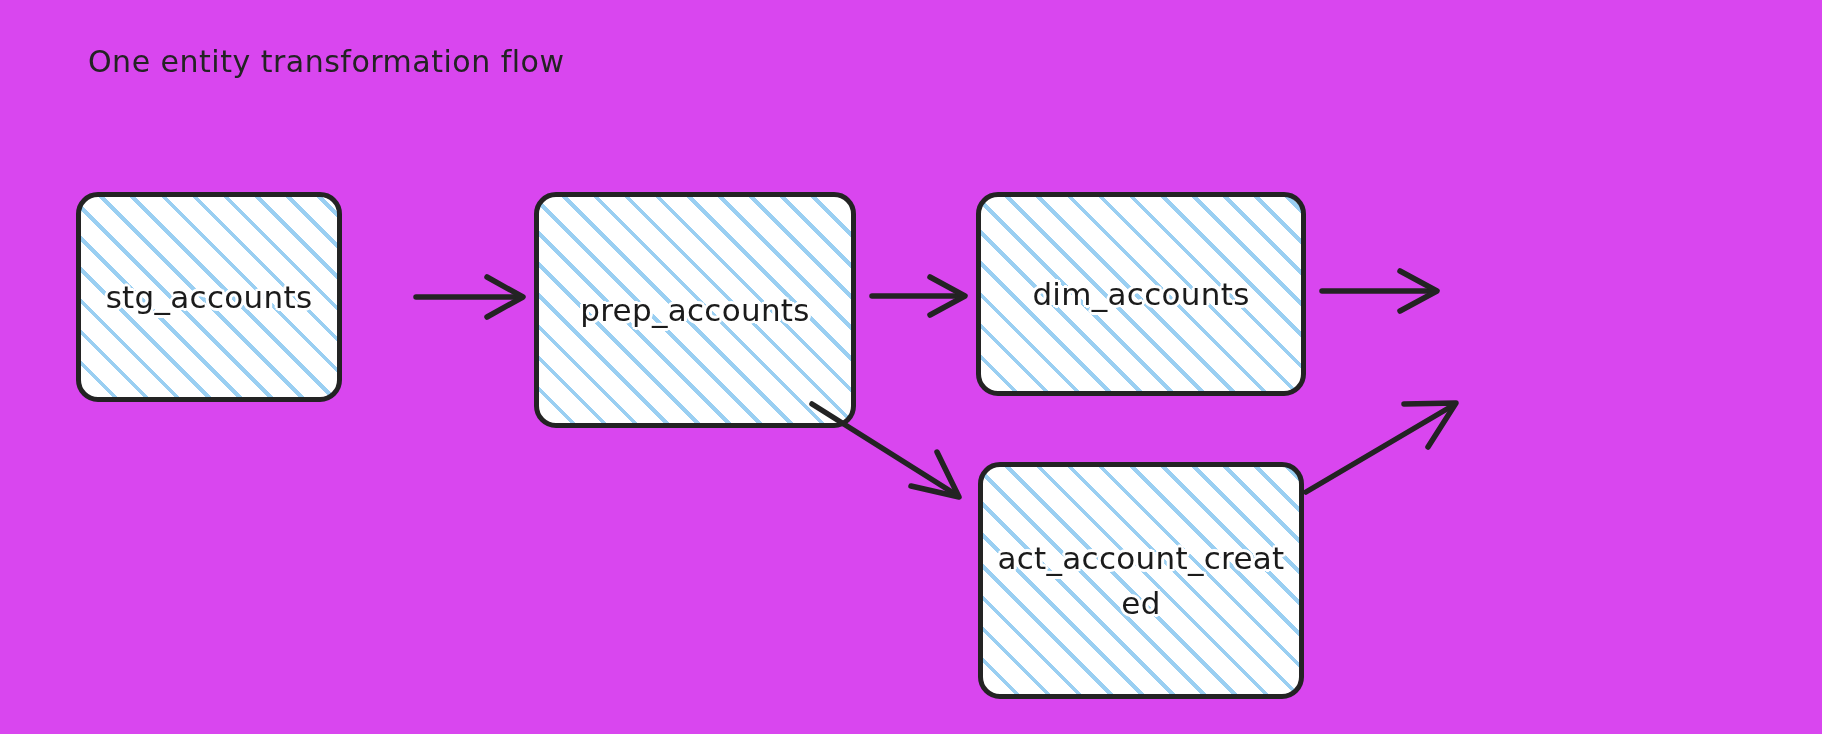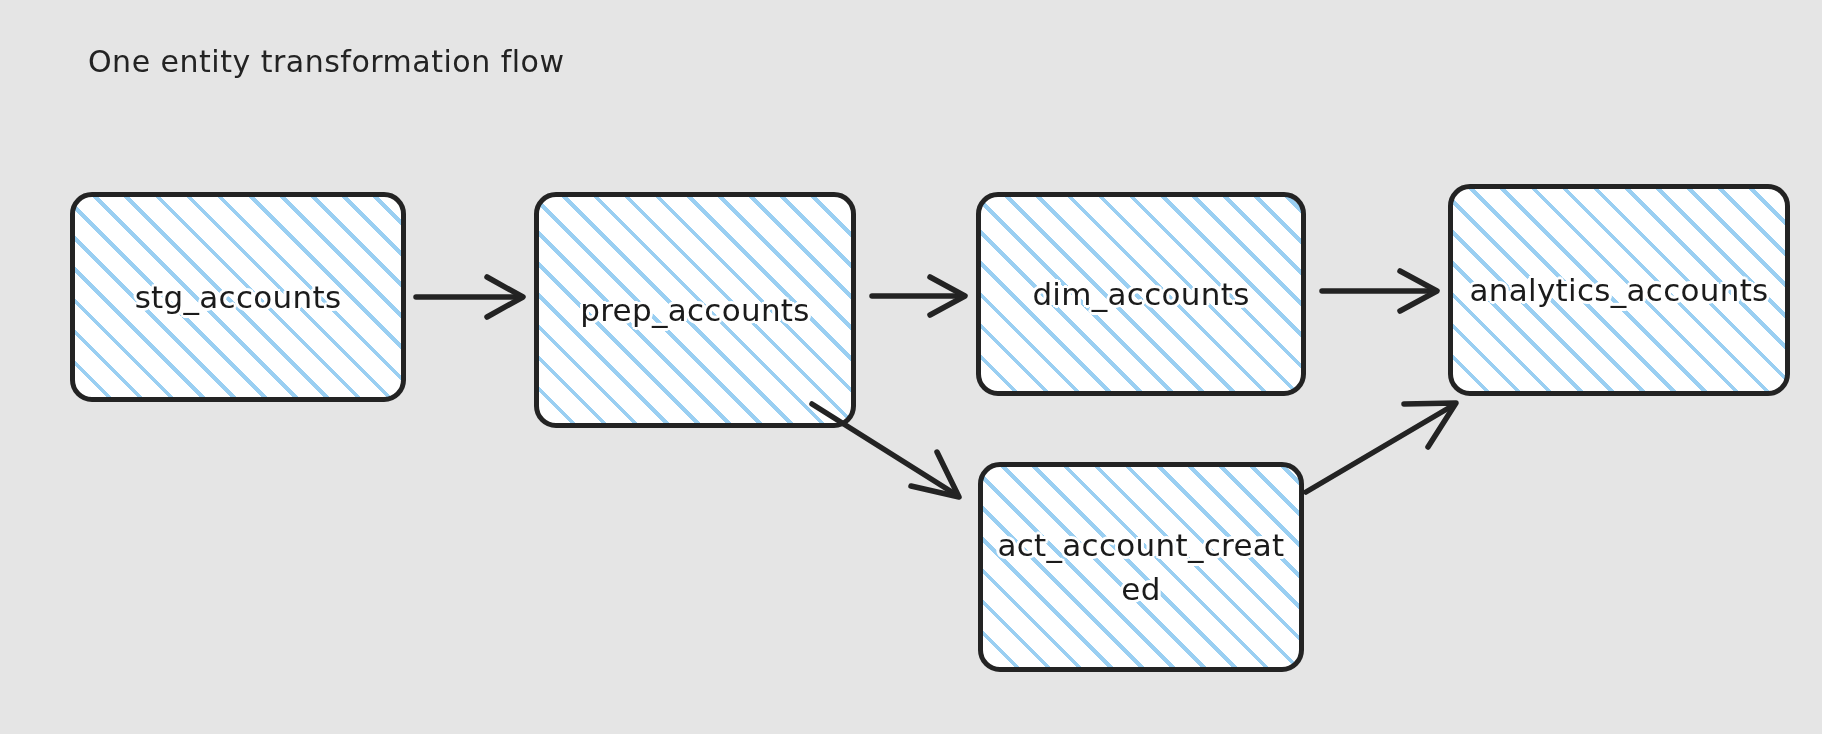--- a/index.html
+++ b/index.html
@@ -4,21 +4,21 @@
 <style>
   html, body {
     margin: 0;
     padding: 0;
     background: #ffffff;
   }
   #canvas {
     position: relative;
     width: 1822px;
     height: 734px;
-    background: #e5e5e5;
+    background: #d946ef;
     overflow: hidden;
     font-family: "DejaVu Sans", sans-serif;
   }
 
   
   #diagram-title {
     position: absolute;
     left: 88px;
     top: 44px;
     font-family: "DejaVu Sans", sans-serif;
@@ -60,25 +60,25 @@
     padding: 0 6px;
     word-break: break-all;
     
     text-shadow:
        2px  0 0 #fff, -2px  0 0 #fff,  0  2px 0 #fff,  0 -2px 0 #fff,
        2px  2px 0 #fff, -2px  2px 0 #fff, 2px -2px 0 #fff, -2px -2px 0 #fff,
        3px  0 0 #fff, -3px  0 0 #fff,  0  3px 0 #fff,  0 -3px 0 #fff;
   }
 
   
-  #node-stg_accounts       { left:  70px; top: 192px; width: 336px; height: 210px; }
+  #node-stg_accounts       { left:  76px; top: 192px; width: 266px; height: 210px; }
   #node-prep_accounts      { left: 534px; top: 192px; width: 322px; height: 236px; }
   #node-dim_accounts       { left: 976px; top: 192px; width: 330px; height: 204px; justify-content: center; }
   #node-analytics_accounts { left:1448px; top: 184px; width: 342px; height: 212px; }
-  #node-act_account_created{ left: 978px; top: 462px; width: 326px; height: 210px; }
+  #node-act_account_created{ left: 978px; top: 462px; width: 326px; height: 237px; }
 
   
   #edges {
     position: absolute;
     left: 0; top: 0;
     width: 1822px;
     height: 734px;
     pointer-events: none;
     z-index: 5;
   }
@@ -97,23 +97,20 @@
   </div>
 
   <div class="node" id="node-prep_accounts">
     <span class="node-label">prep_accounts</span>
   </div>
 
   <div class="node" id="node-dim_accounts">
     <span class="node-label">dim_accounts</span>
   </div>
 
-  <div class="node" id="node-analytics_accounts">
-    <span class="node-label">analytics_accounts</span>
-  </div>
 
   <div class="node" id="node-act_account_created">
     <span class="node-label">act_account_created</span>
   </div>
 
   <svg id="edges" viewBox="0 0 1822 734">
 
     <g>
       <path class="edge-line" d="M 416 297 L 520 297"></path>
       <path class="edge-head" d="M 487 277 L 523 297 L 487 317"></path>

